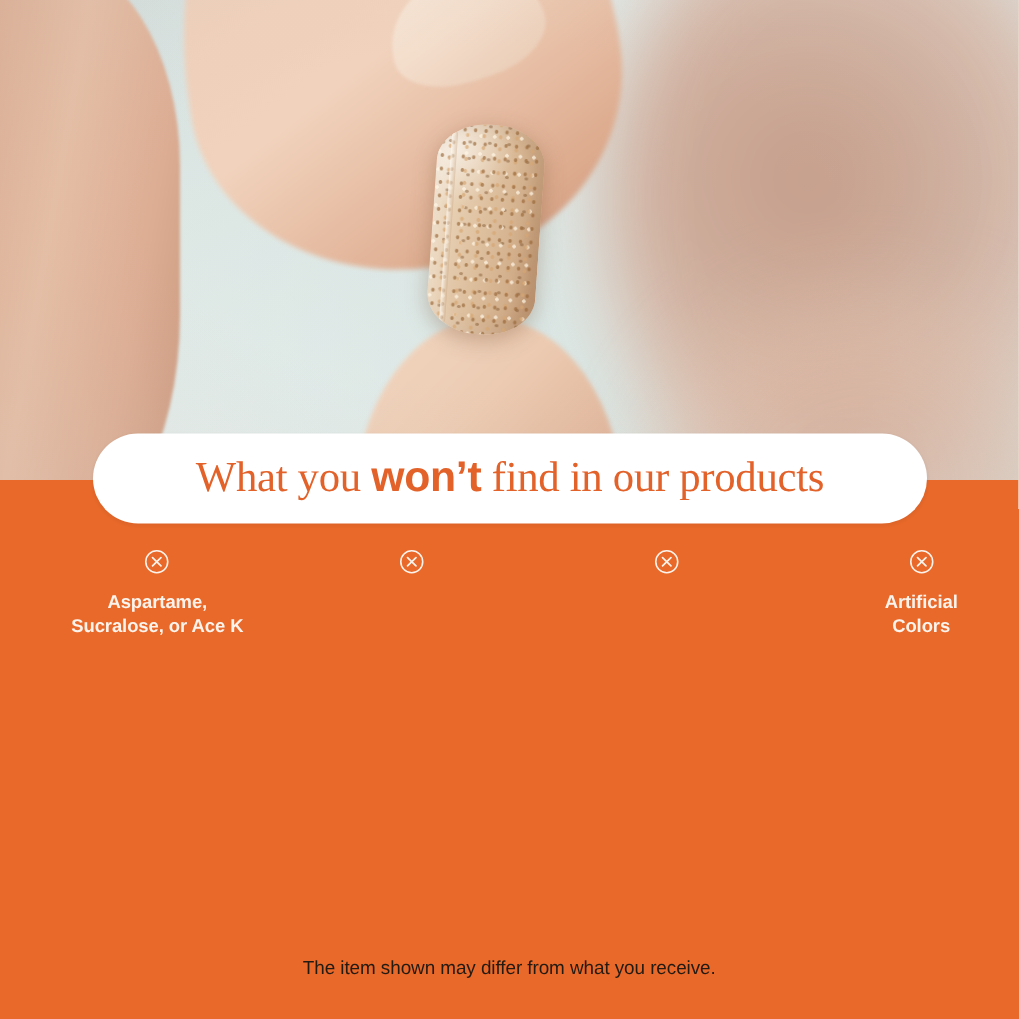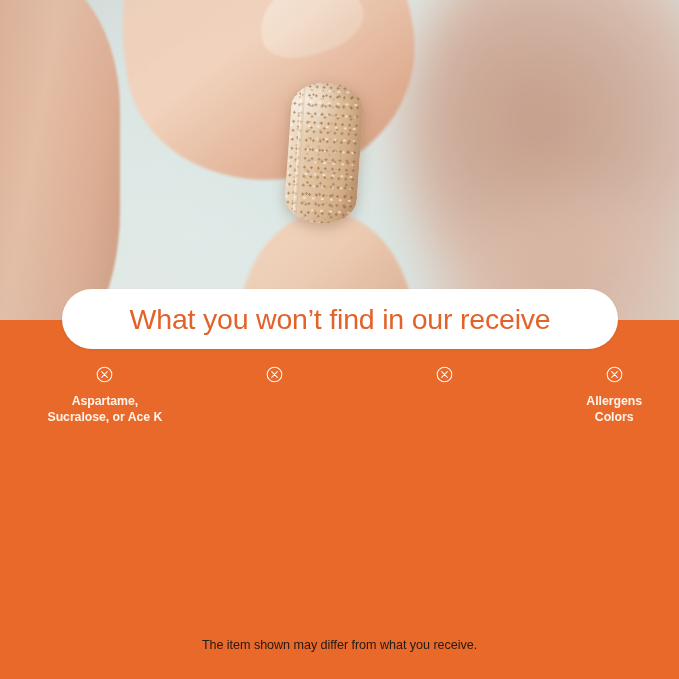--- a/index.html
+++ b/index.html
@@ -141,22 +141,22 @@
     box-shadow:0 1px 3px rgba(0,0,0,.07);
     z-index:5;
   }
   .title-text {
     color:#E2622A;
     font-size:28.5px;
     letter-spacing:-.2px;
     white-space:nowrap;
     line-height:1;
   }
-  .title-text .bold { font-weight:400; }
-  .title-text .light { font-weight:400; }
+  .title-text .bold { font-weight:700; }
+  .title-text .light { font-weight:400;font-family:Liberation Serif, serif; }
 
   
   .grid {
     position:absolute;
     left:0; top:366px;
     width:679px;
     display:grid;
     grid-template-columns:repeat(4, 1fr);
     row-gap:0;
     margin-left:20px;
@@ -213,21 +213,21 @@
     <div class="ph-thumb-shadow"></div>
     <div class="ph-thumb"></div>
     <div class="ph-thumbnail"></div>
     <div class="ph-finger-low"></div>
     <div class="ph-tablet"></div>
     <div class="ph-vignette"></div>
   </div>
 
   <div class="title-card">
     <div class="title-text">
-      <span class="light">What you </span><span class="bold">won’t</span><span class="light"> find in our receive</span>
+      <span class="light">What you </span><span class="bold">won’t</span><span class="light"> find in our products</span>
     </div>
   </div>
 
   <div class="grid">
 
     <div class="grid-row row1">
       <div class="cell">
         <svg class="xicon" viewBox="0 0 20 20">
           <circle cx="10" cy="10" r="8.6" fill="none" stroke="#FCF4EC" stroke-width="1.25"></circle>
           <path d="M6.7 6.7 L13.3 13.3 M13.3 6.7 L6.7 13.3" stroke="#FCF4EC" stroke-width="1.35" stroke-linecap="round"></path>
@@ -245,21 +245,21 @@
         <svg class="xicon" viewBox="0 0 20 20">
           <circle cx="10" cy="10" r="8.6" fill="none" stroke="#FCF4EC" stroke-width="1.25"></circle>
           <path d="M6.7 6.7 L13.3 13.3 M13.3 6.7 L6.7 13.3" stroke="#FCF4EC" stroke-width="1.35" stroke-linecap="round"></path>
         </svg>
       </div>
       <div class="cell">
         <svg class="xicon" viewBox="0 0 20 20">
           <circle cx="10" cy="10" r="8.6" fill="none" stroke="#FCF4EC" stroke-width="1.25"></circle>
           <path d="M6.7 6.7 L13.3 13.3 M13.3 6.7 L6.7 13.3" stroke="#FCF4EC" stroke-width="1.35" stroke-linecap="round"></path>
         </svg>
-        <div class="cell-label">Allergens
+        <div class="cell-label">Artificial
 Colors</div>
       </div>
     </div>
 
   </div>
 
   <div class="footer">The item shown may differ from what you receive.</div>
 
 </div>
 

